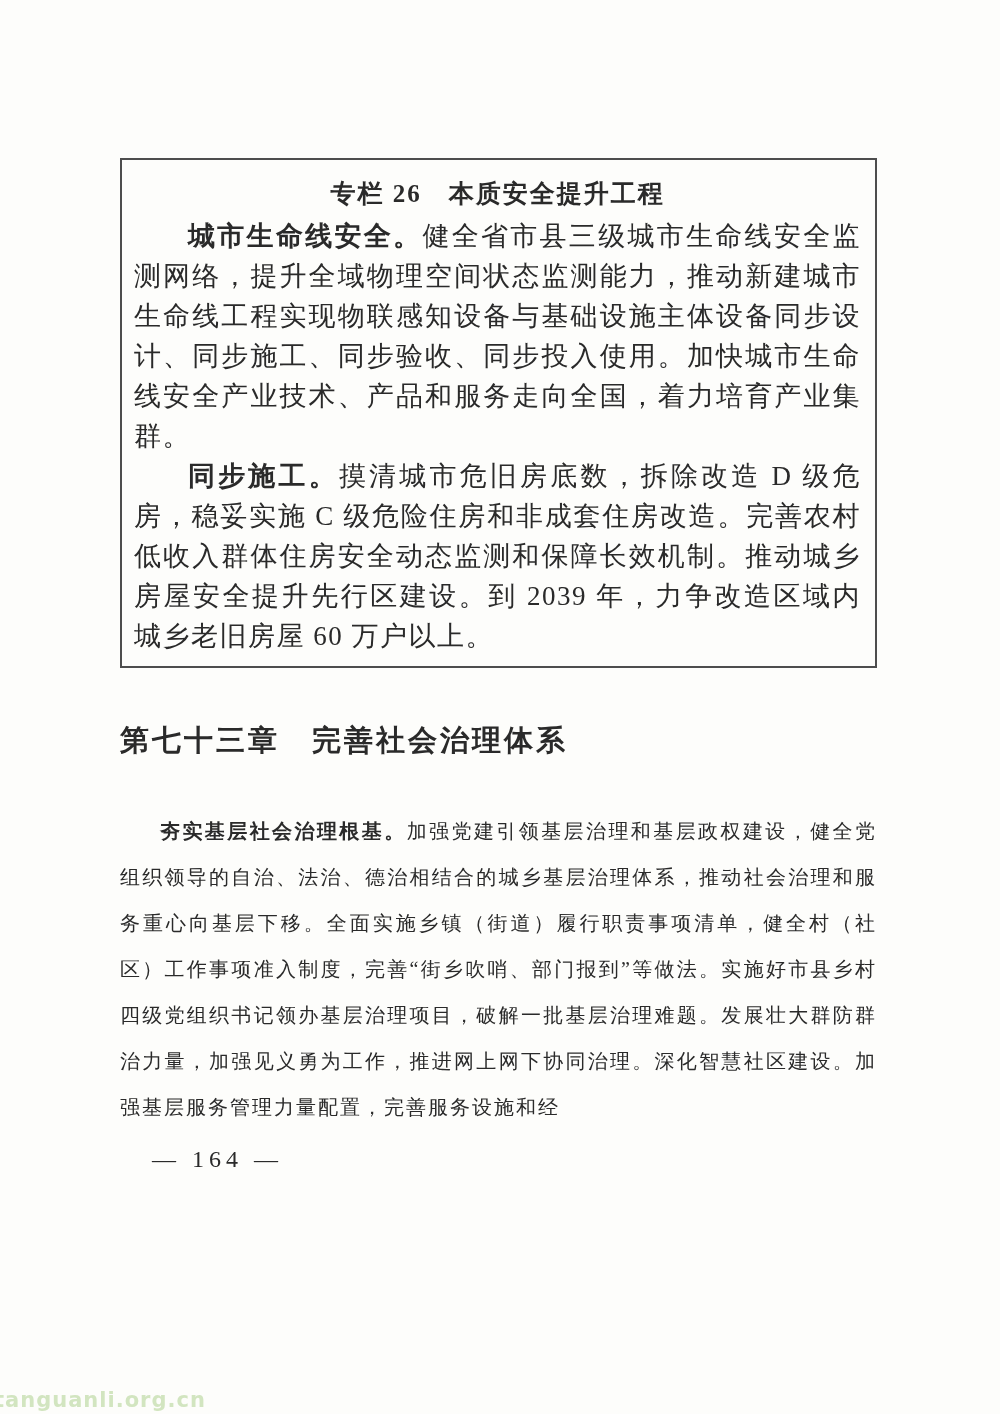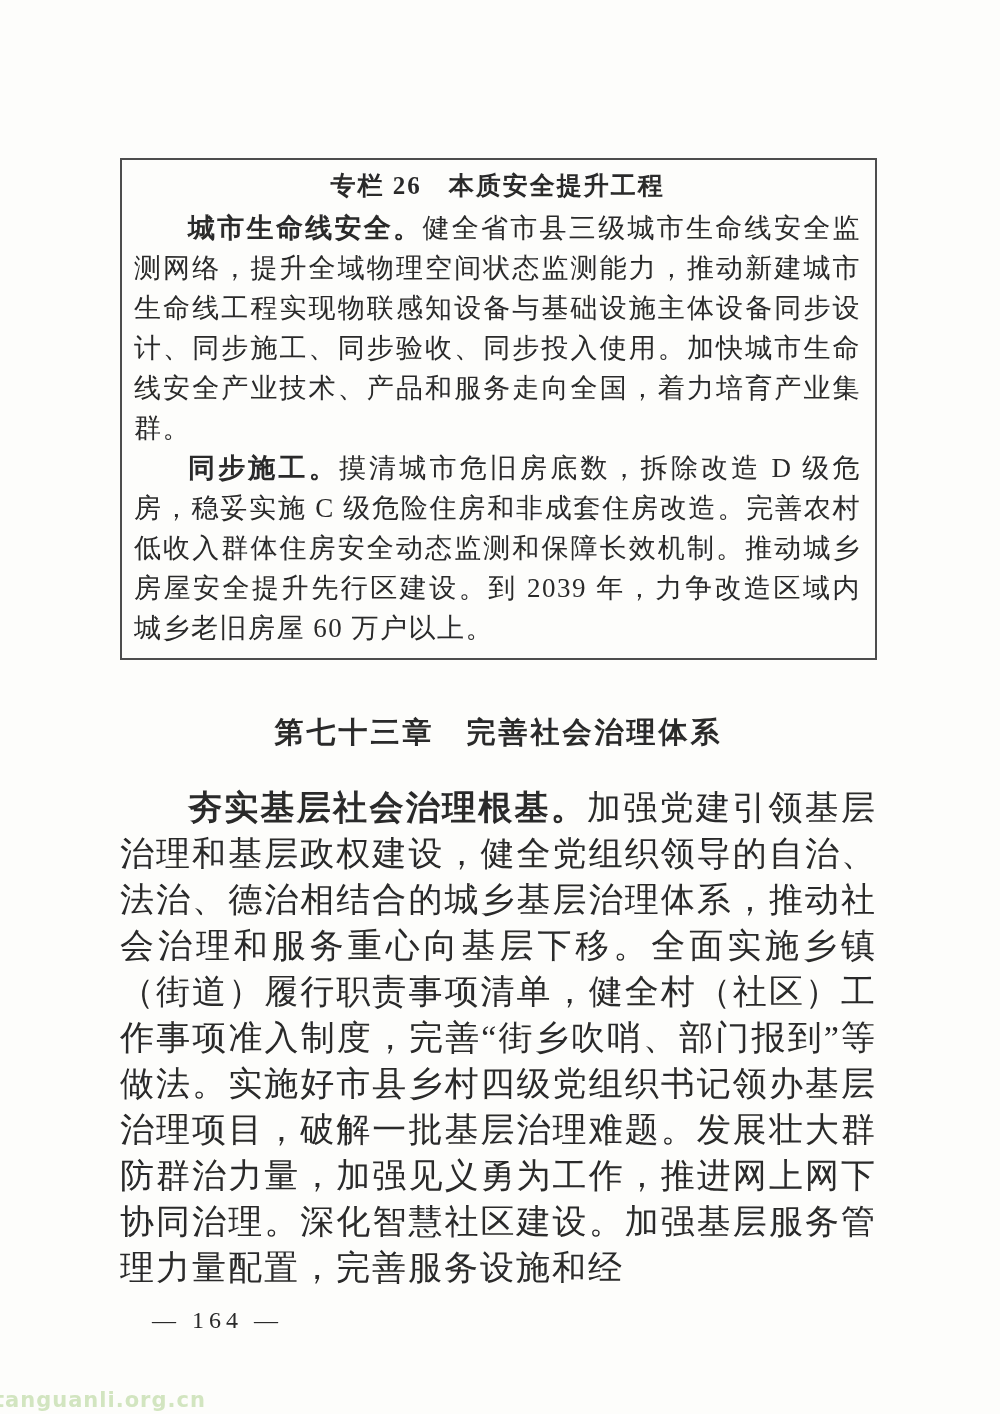--- a/index.html
+++ b/index.html
@@ -13,50 +13,50 @@
   }
   .content {
     position: absolute;
     left: 120px;
     top: 0;
     width: 757px;
   }
   .panel {
     margin-top: 158px;
     border: 2px solid #4d4d4d;
-    padding: 8px 14px 10px 12px;
+    padding: 16px 14px 10px 12px;
   }
   .panel-title {
     text-align: center;
     font-weight: bold;
     font-size: 25px;
     letter-spacing: 2px;
     line-height: 36px;
     margin-bottom: 4px;
   }
   .panel p {
     font-size: 27px;
     line-height: 40px;
     text-align: justify;
     text-indent: 2em;
     letter-spacing: 1.5px;
   }
   .lead { font-weight: bold; }
   .chapter {
     margin-top: 52px;
-    text-align: center;
+    text-align: left;
     font-family: "Liberation Sans", "DejaVu Sans", sans-serif;
     font-weight: bold;
     font-size: 29px;
     letter-spacing: 3px;
     line-height: 40px;
   }
   .bodytext {
-    margin-top: 33px;
-    font-size: 34px;
+    margin-top: 48px;
+    font-size: 20px;
     line-height: 46px;
     text-align: justify;
     text-indent: 2em;
     letter-spacing: 2px;
   }
   .pagenum {
     margin-top: 14px;
     margin-left: 32px;
     font-size: 24px;
     letter-spacing: 5px;

